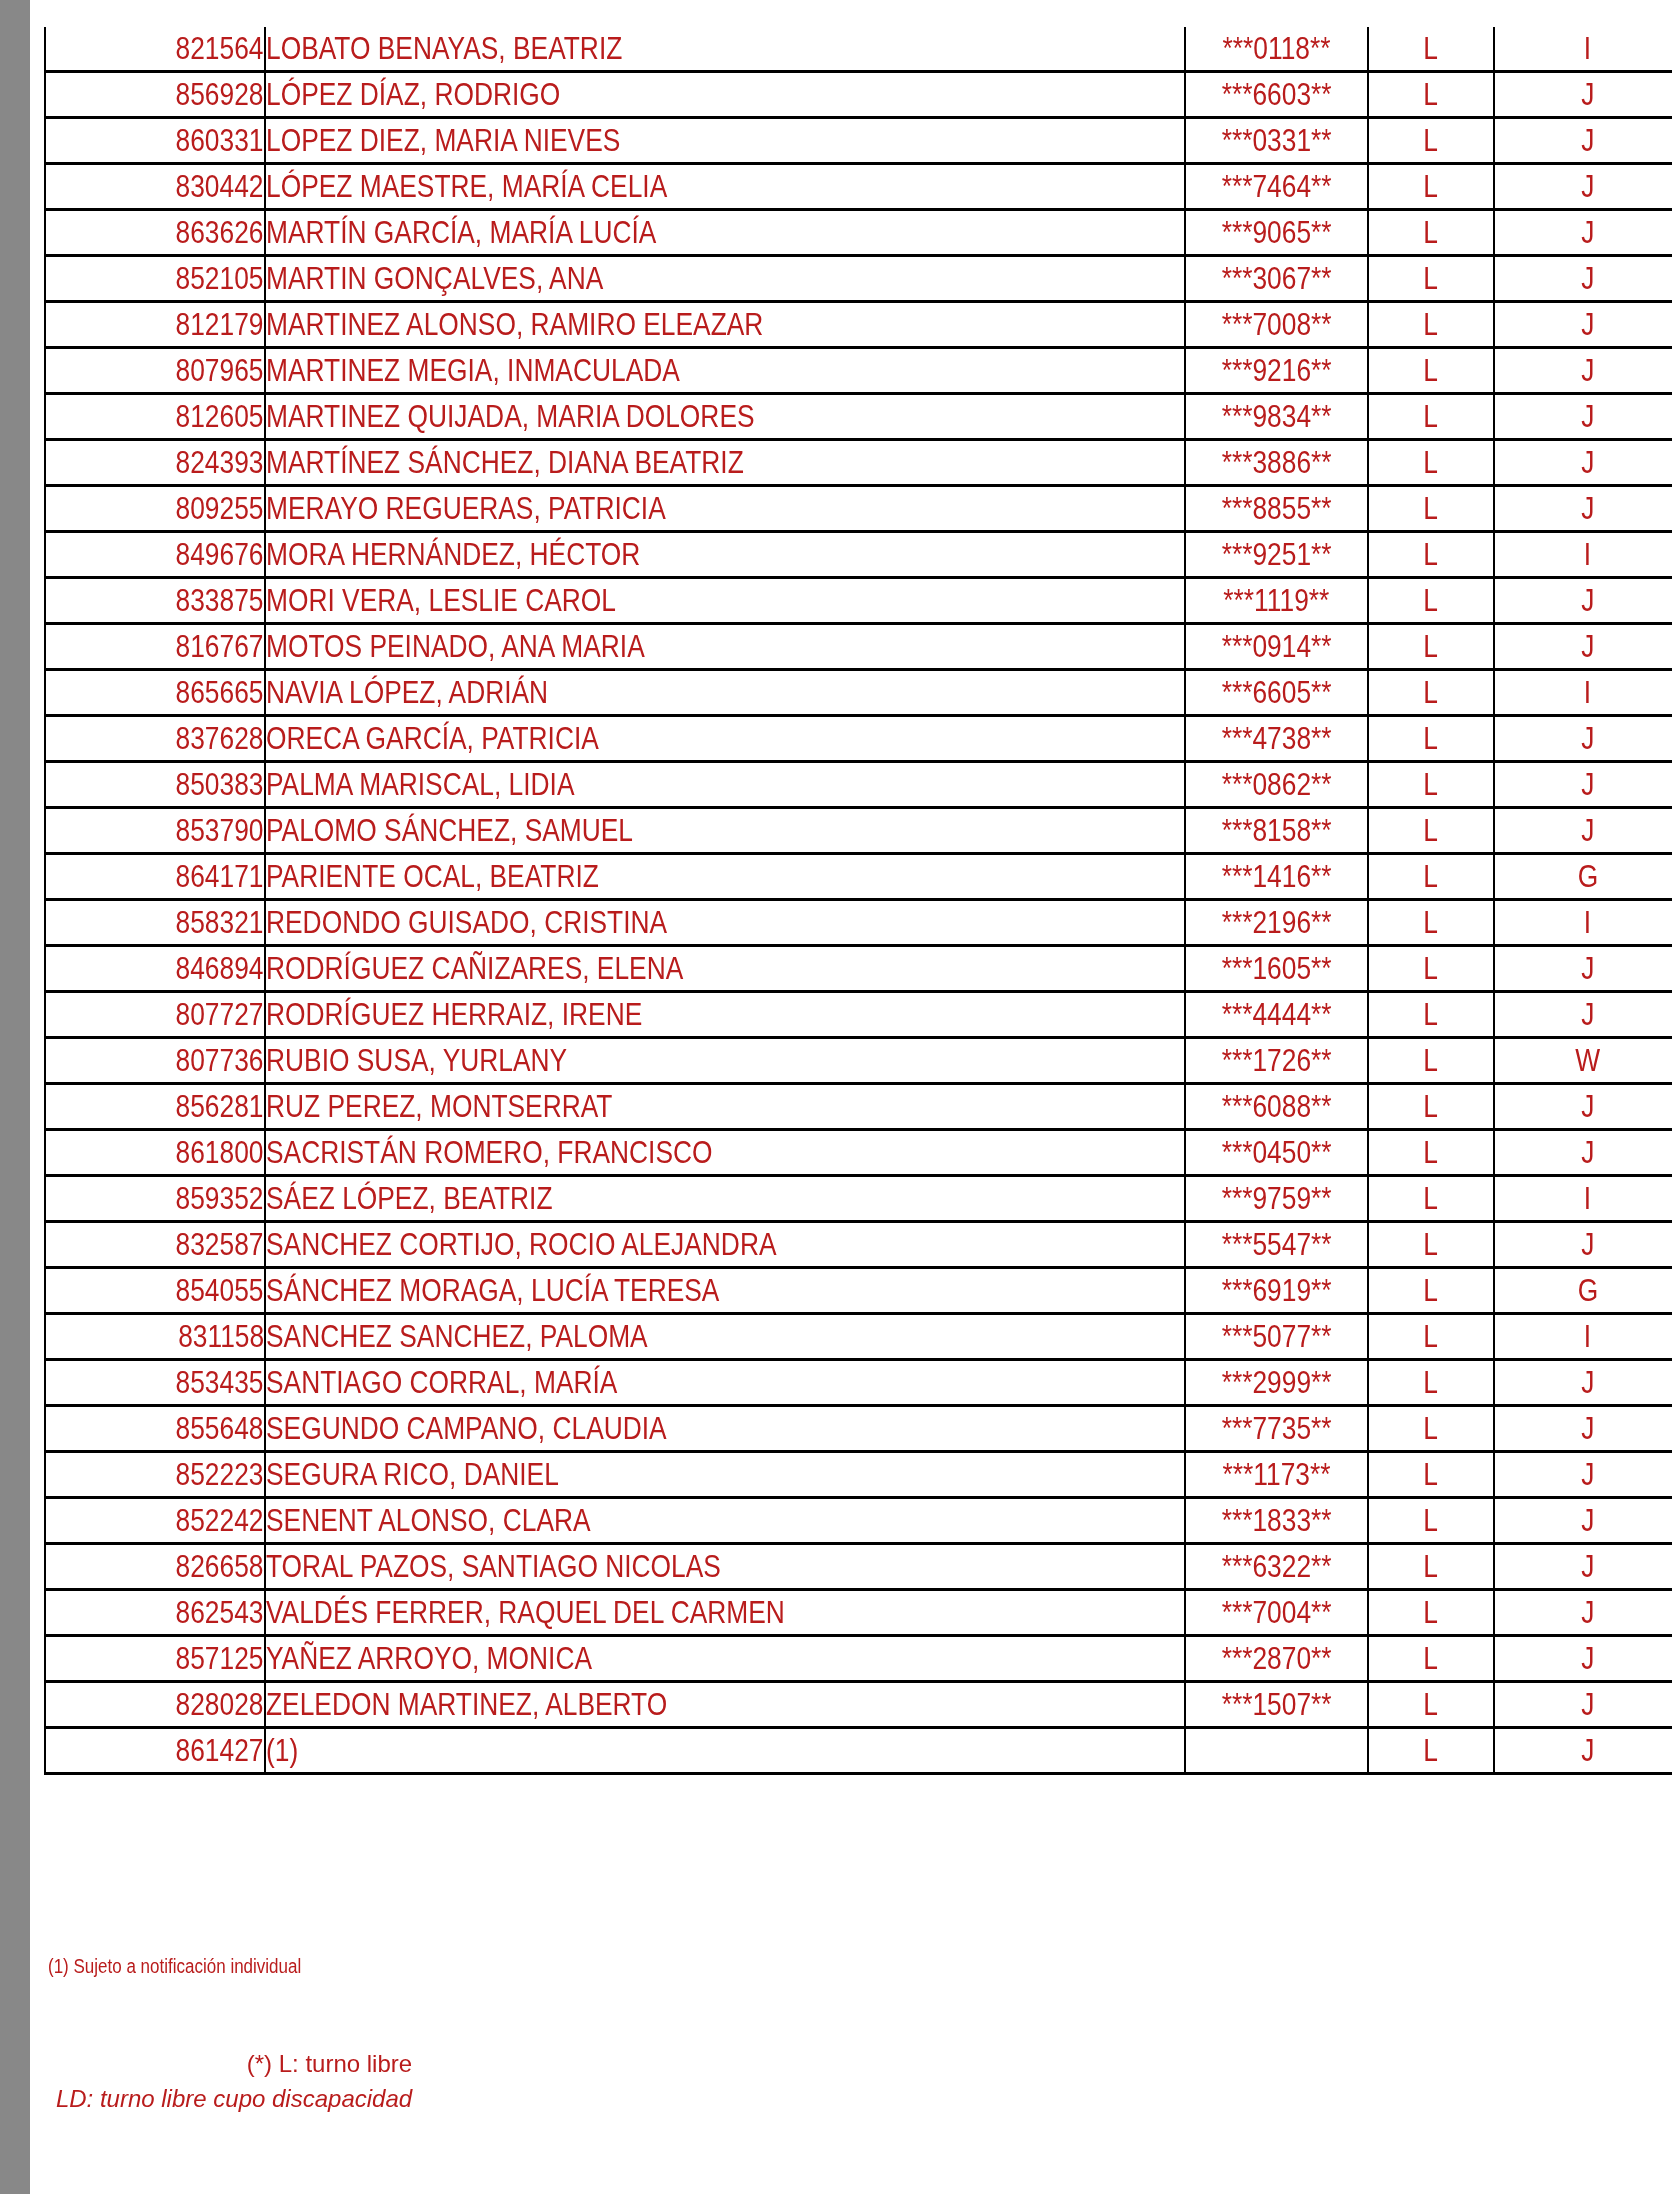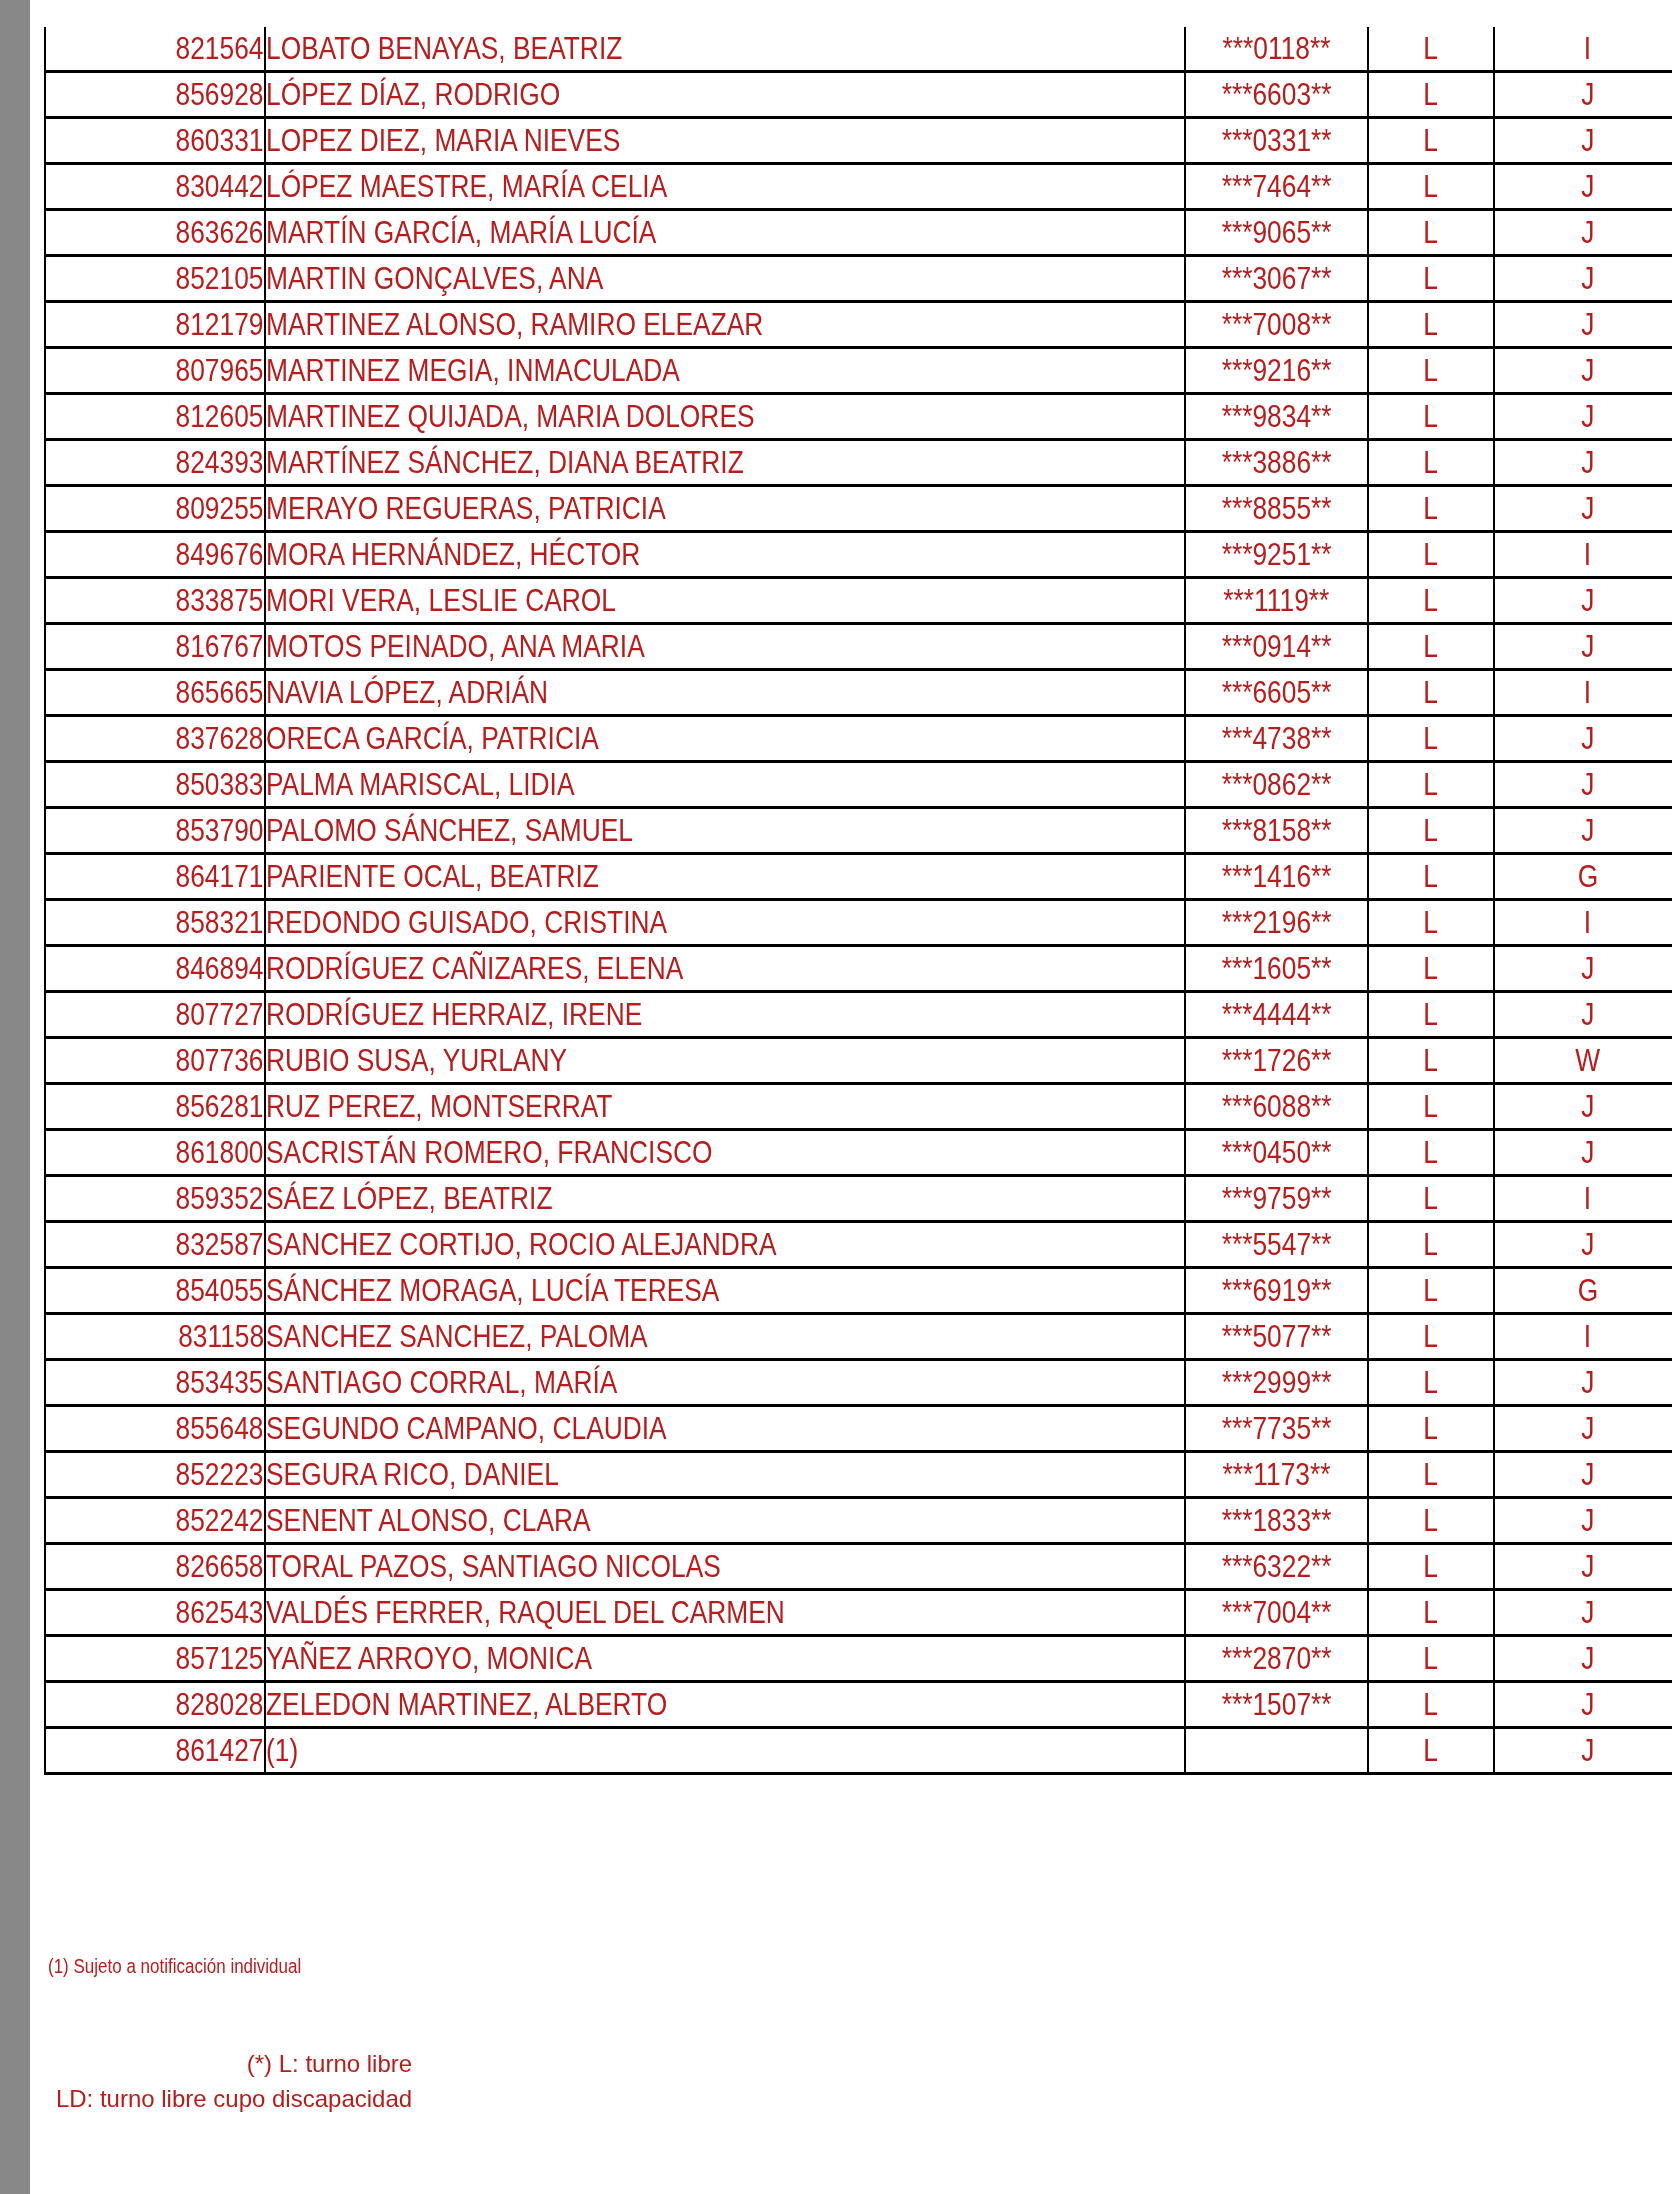--- a/index.html
+++ b/index.html
@@ -54,21 +54,21 @@
   }
   .footnote .cnd { transform-origin: 0% 50%; }
   .legend {
     position: absolute;
     left: 7.6px;
     top: 2046px;
     font-size: 24px;
     line-height: 35px;
     text-align: right;
   }
-  .legend .line2 { padding-left: 18.3px; }
+  .legend .line2 { padding-left: 18.3px; font-style: italic; }
 </style>
 </head>
 <body>
 
 <div class="page">
 
   <table class="roster">
     <colgroup>
       <col style="width:220px">
       <col style="width:920px">

